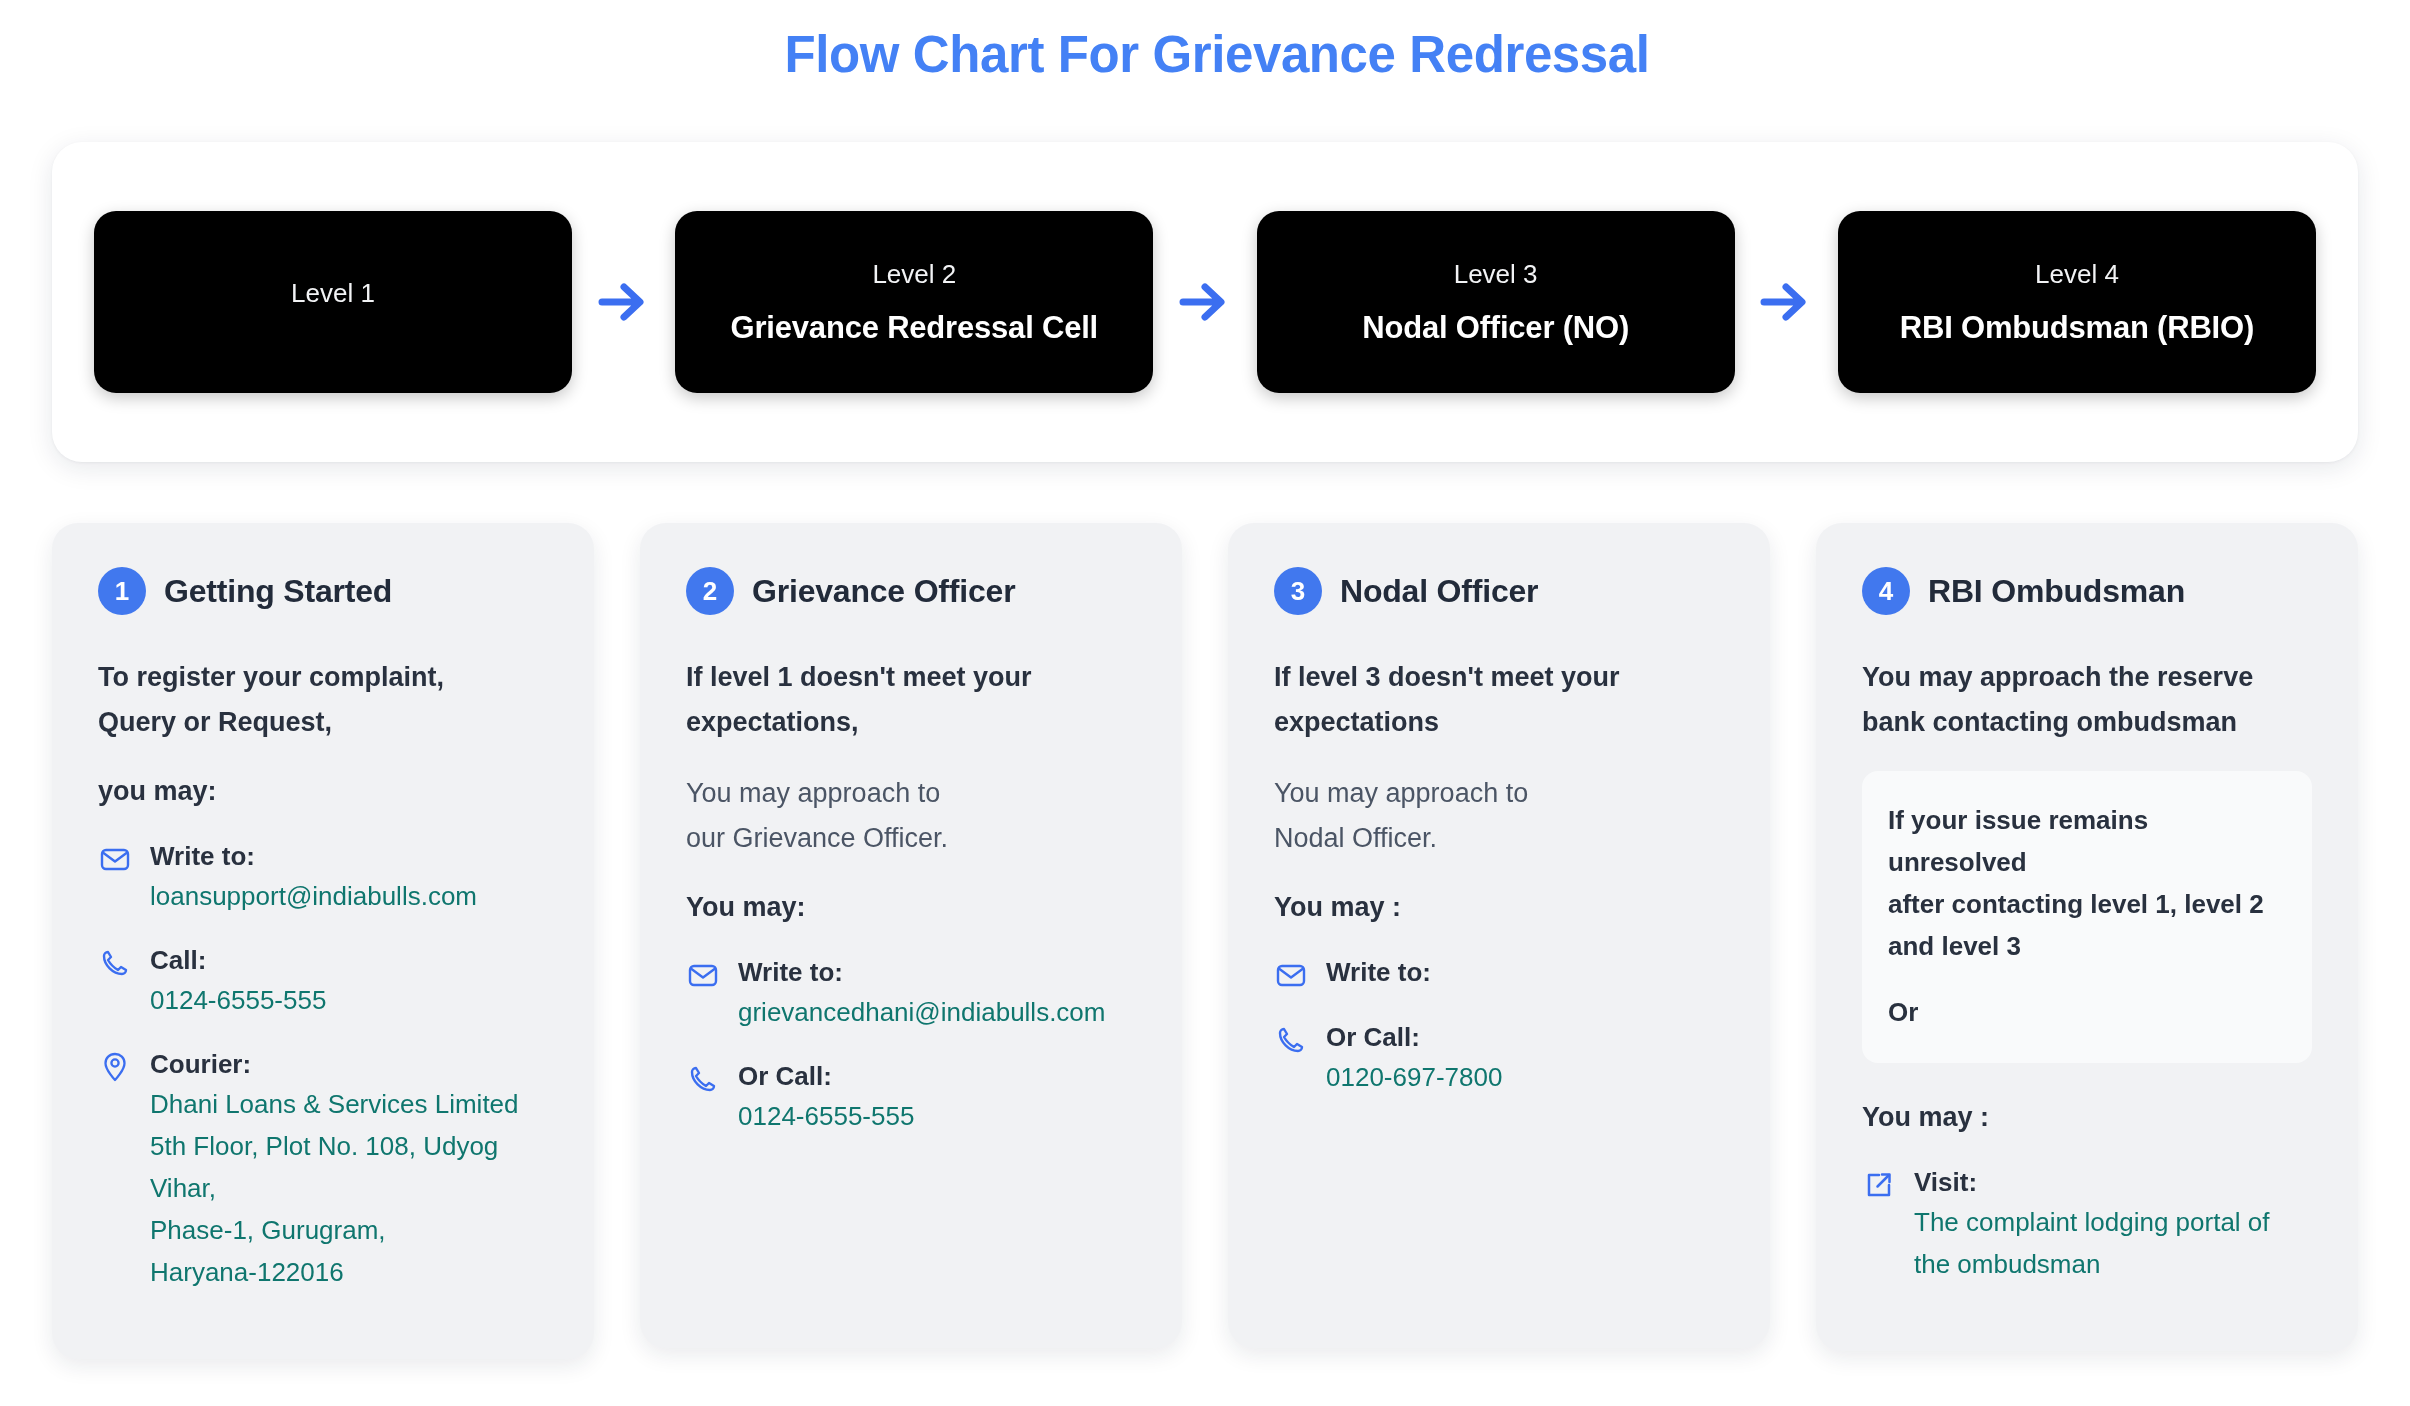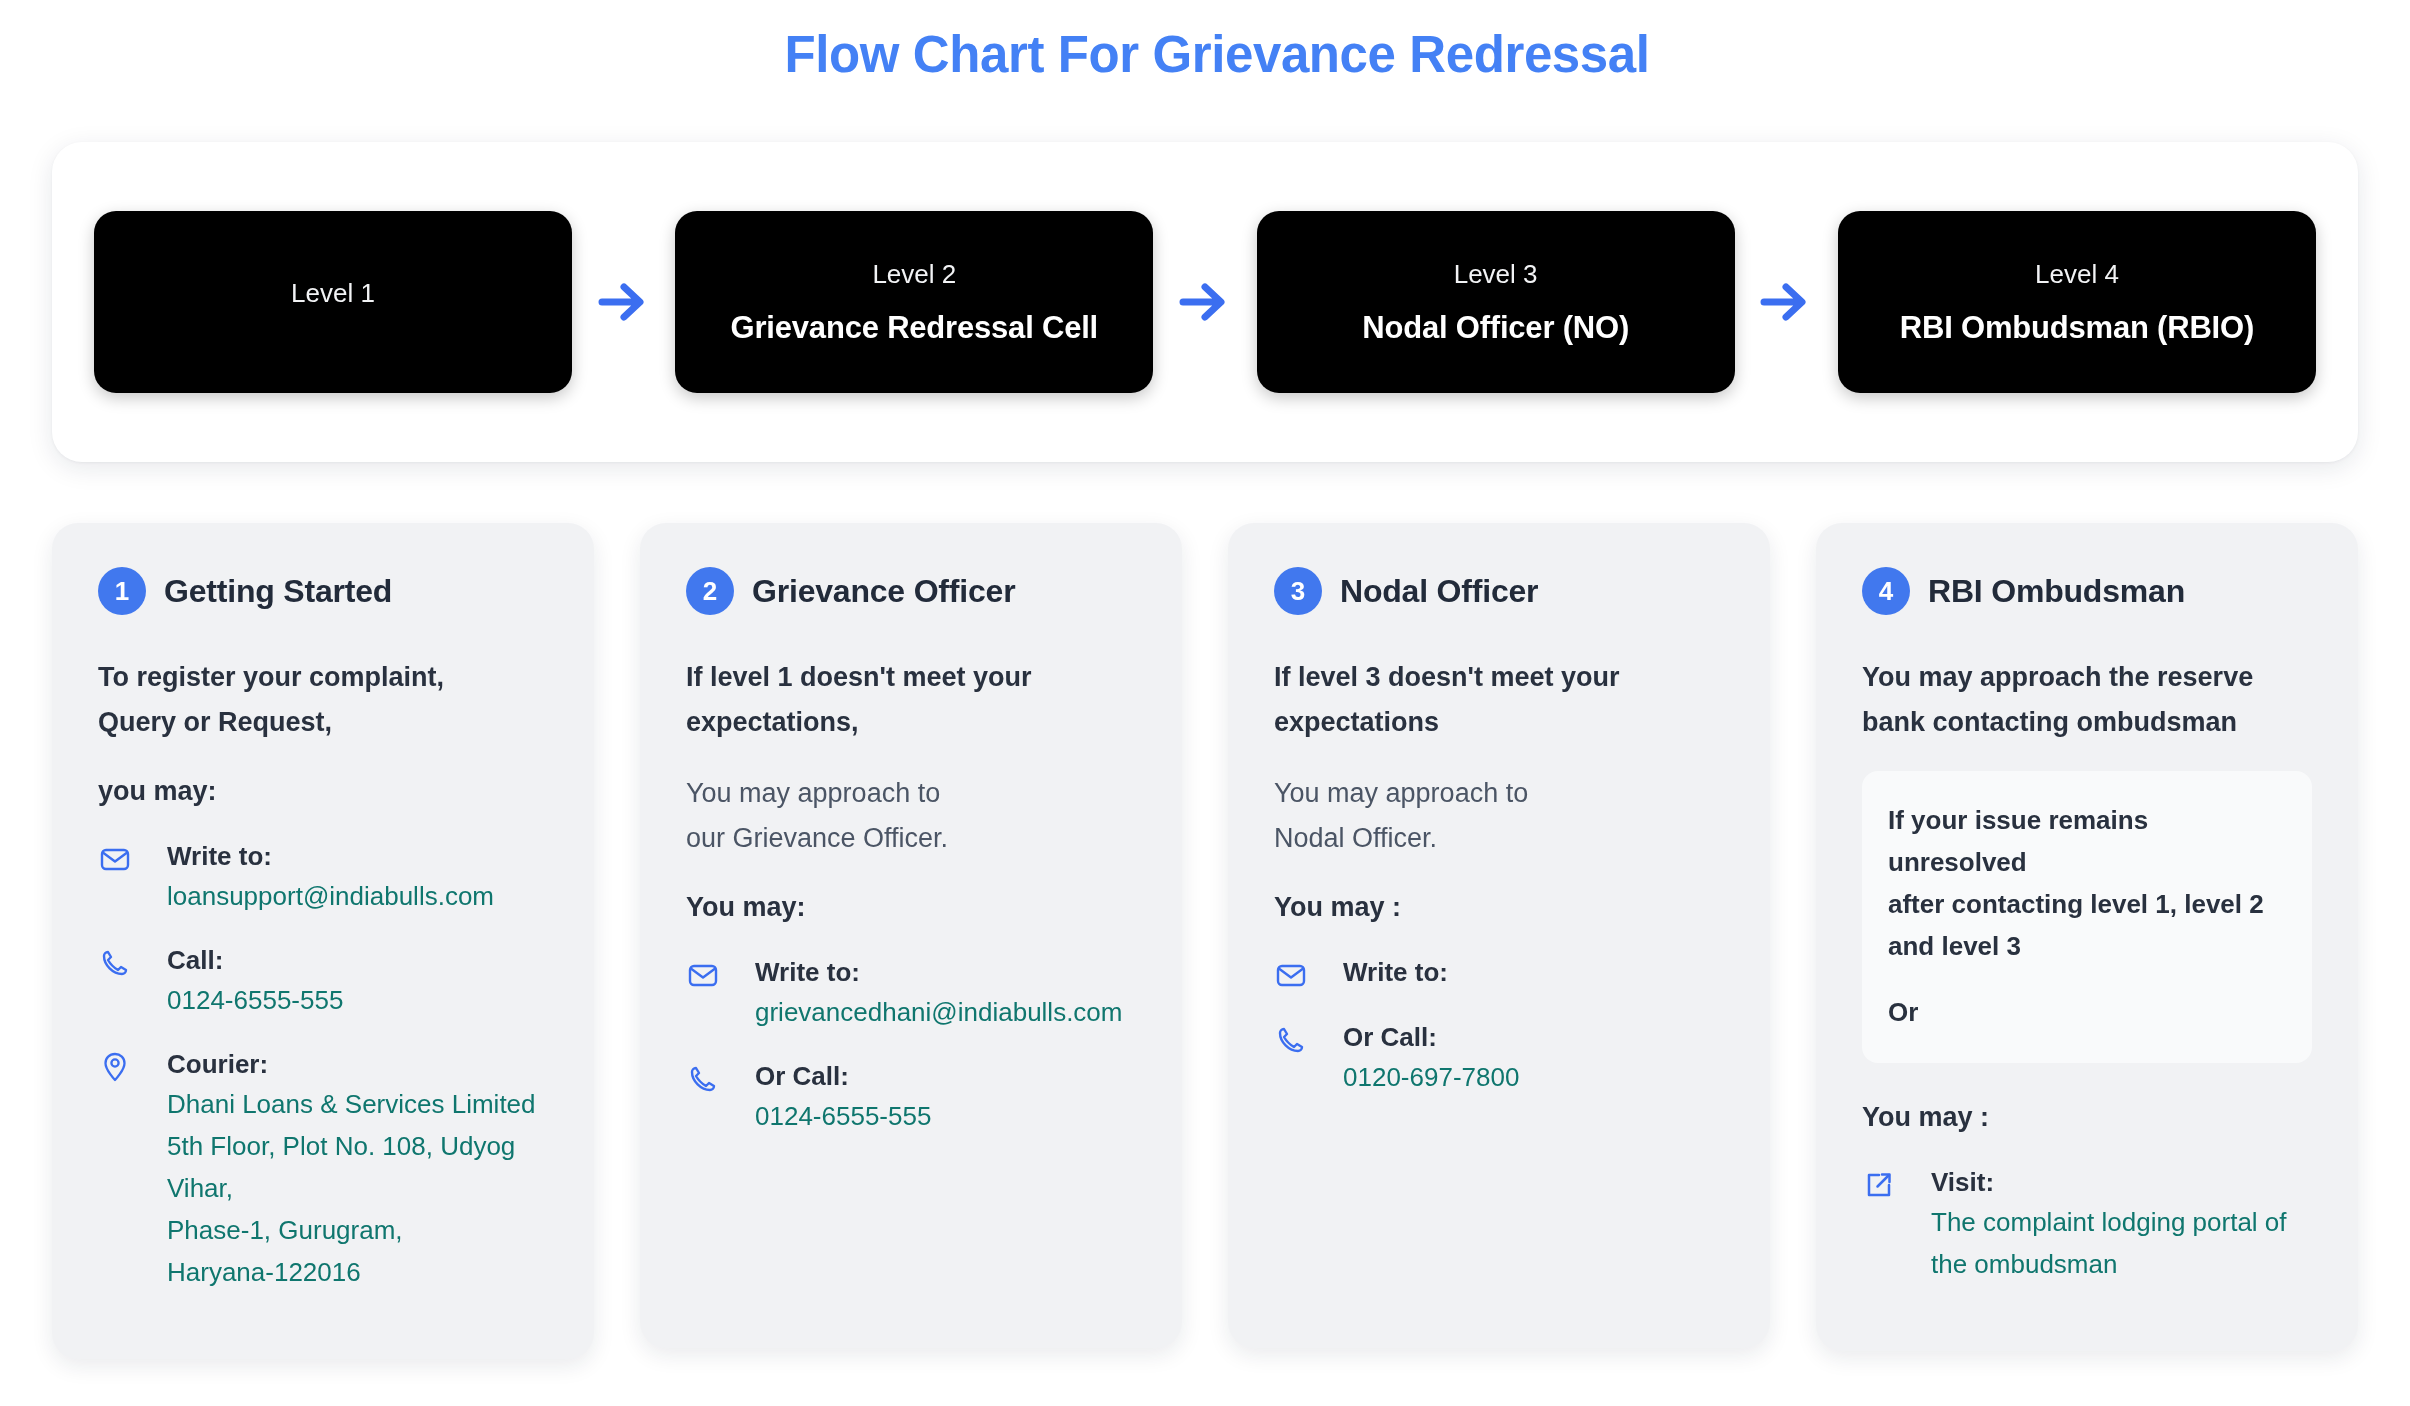--- a/index.html
+++ b/index.html
@@ -148,21 +148,21 @@
   }
   .you-may {
     font-size: 27px;
     font-weight: bold;
     line-height: 40px;
     color: #29313f;
     margin-bottom: 26px;
   }
   .contact-item {
     display: flex;
-    gap: 35px;
+    gap: 18px;
     margin-bottom: 24px;
     align-items: flex-start;
   }
   .c-icon {
     flex: 0 0 auto;
     width: 34px;
     height: 38px;
     display: flex;
     align-items: center;
     justify-content: center;

